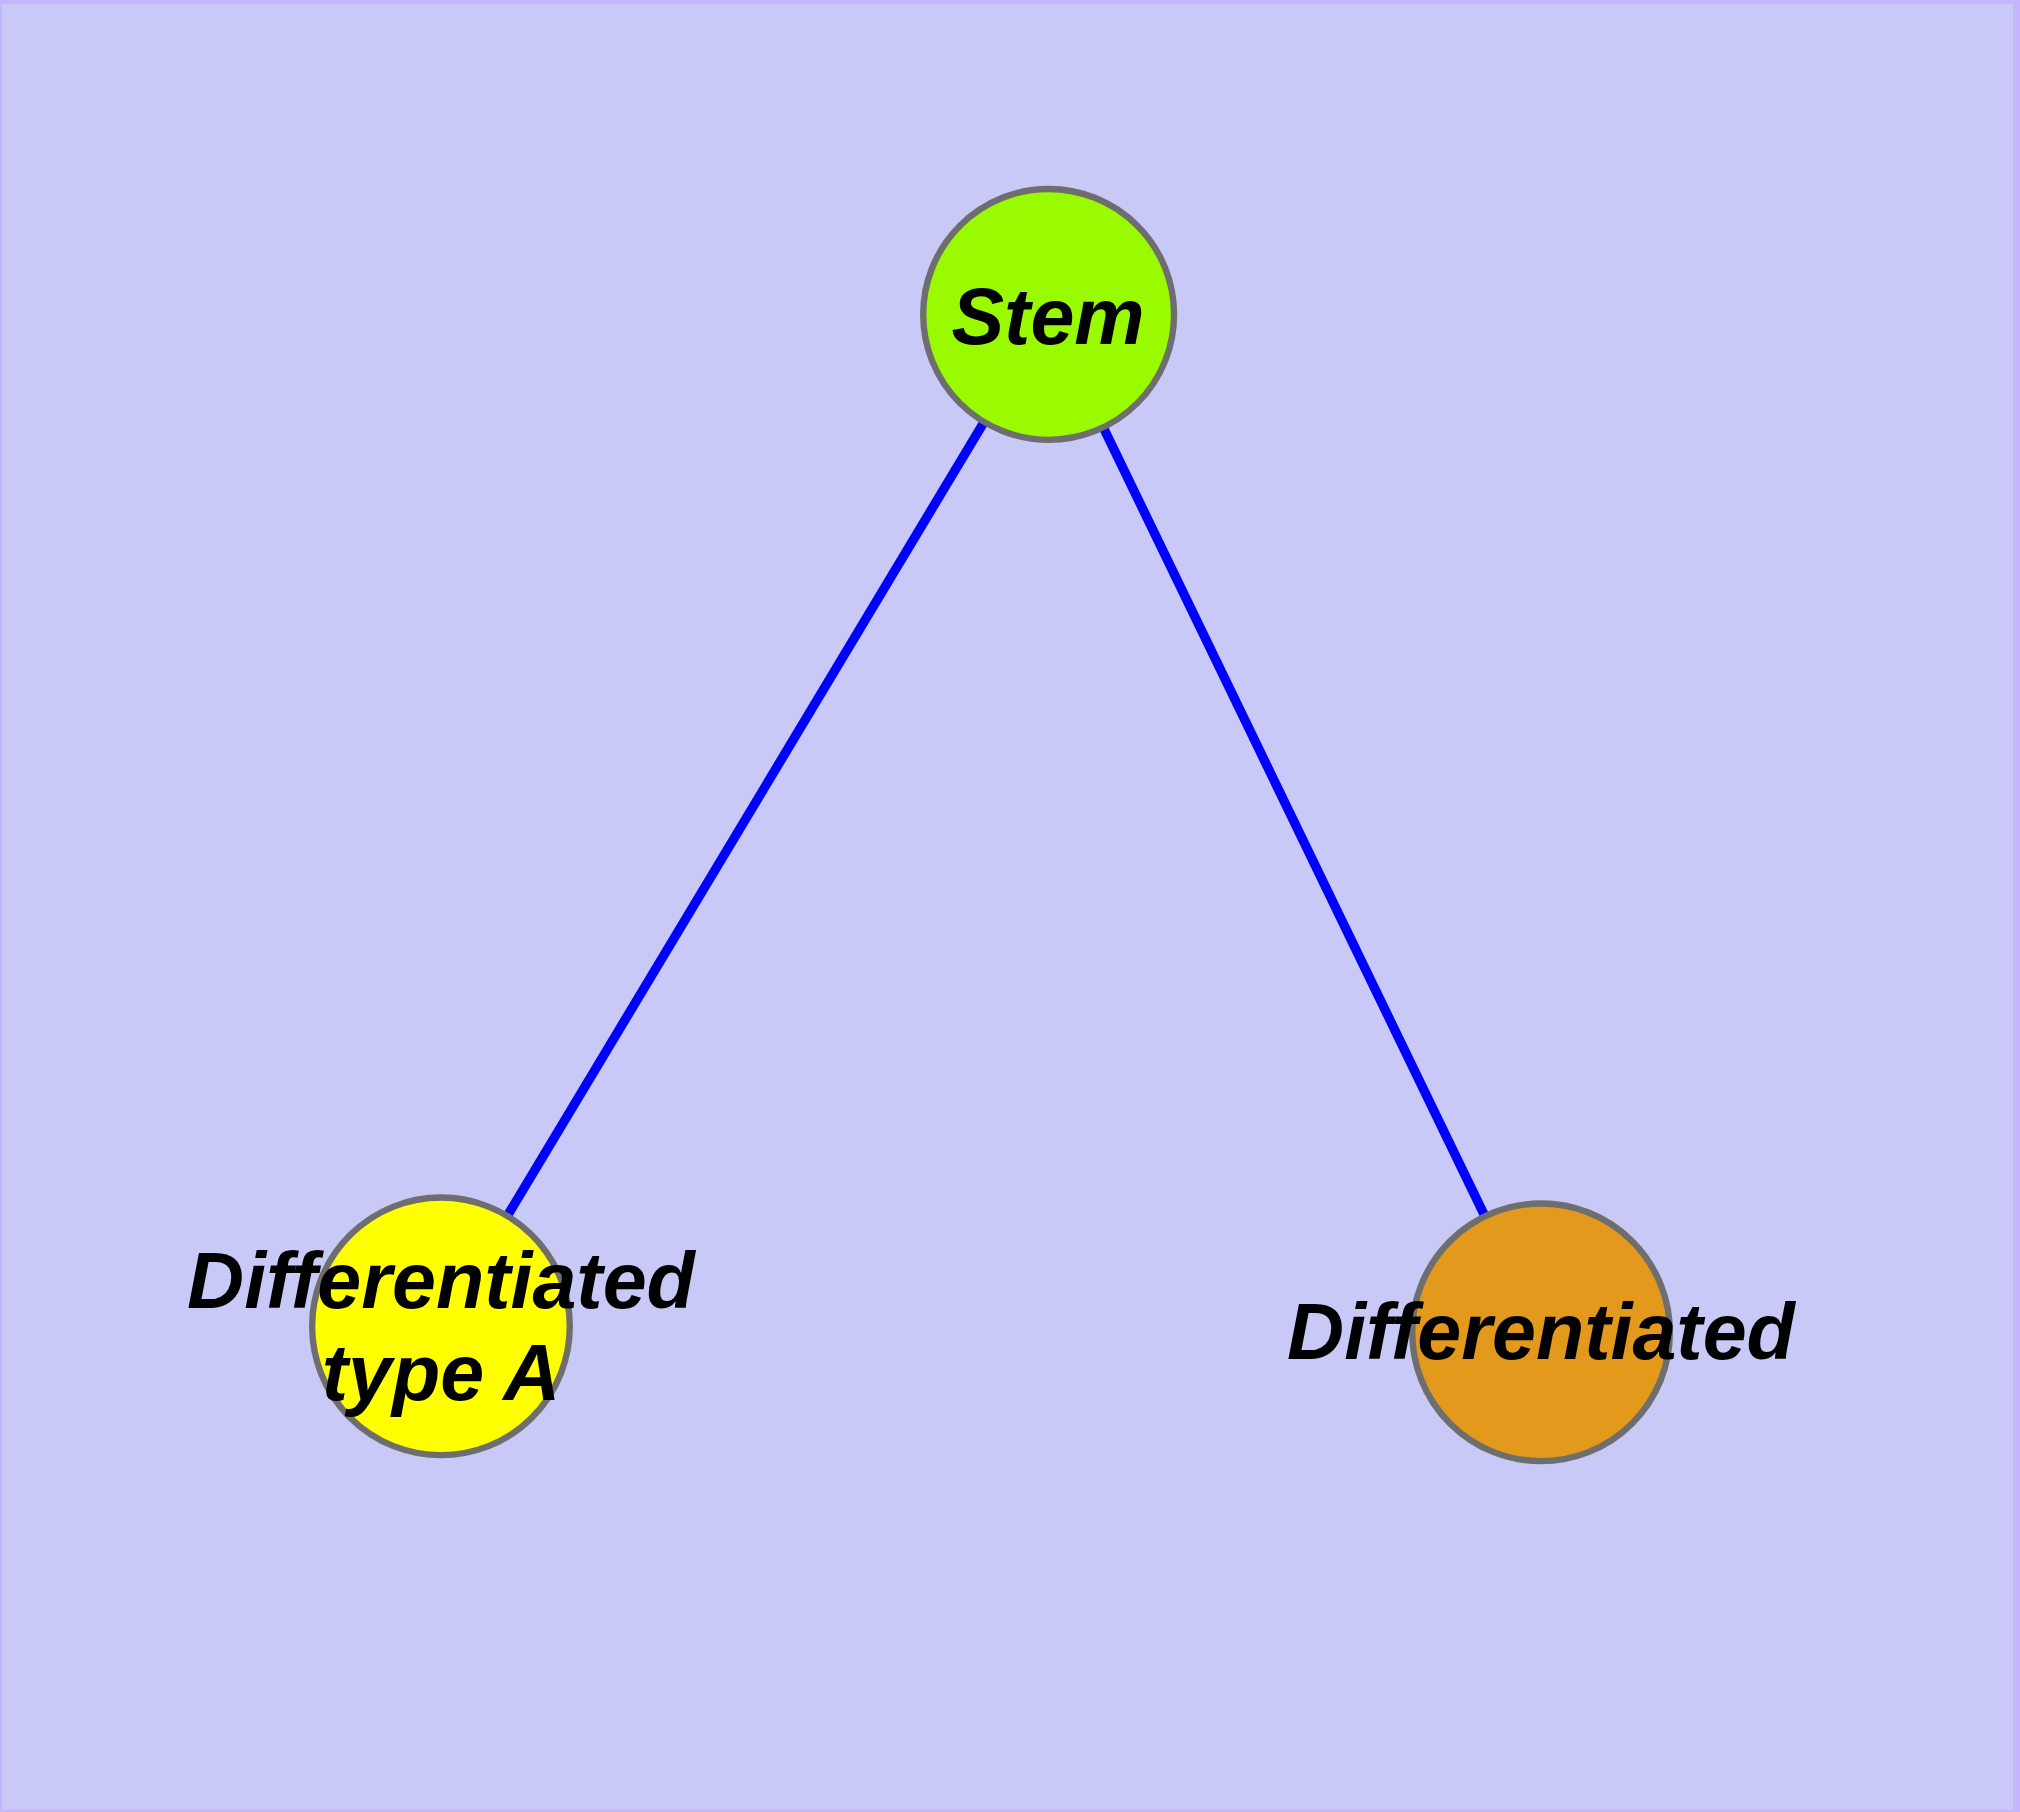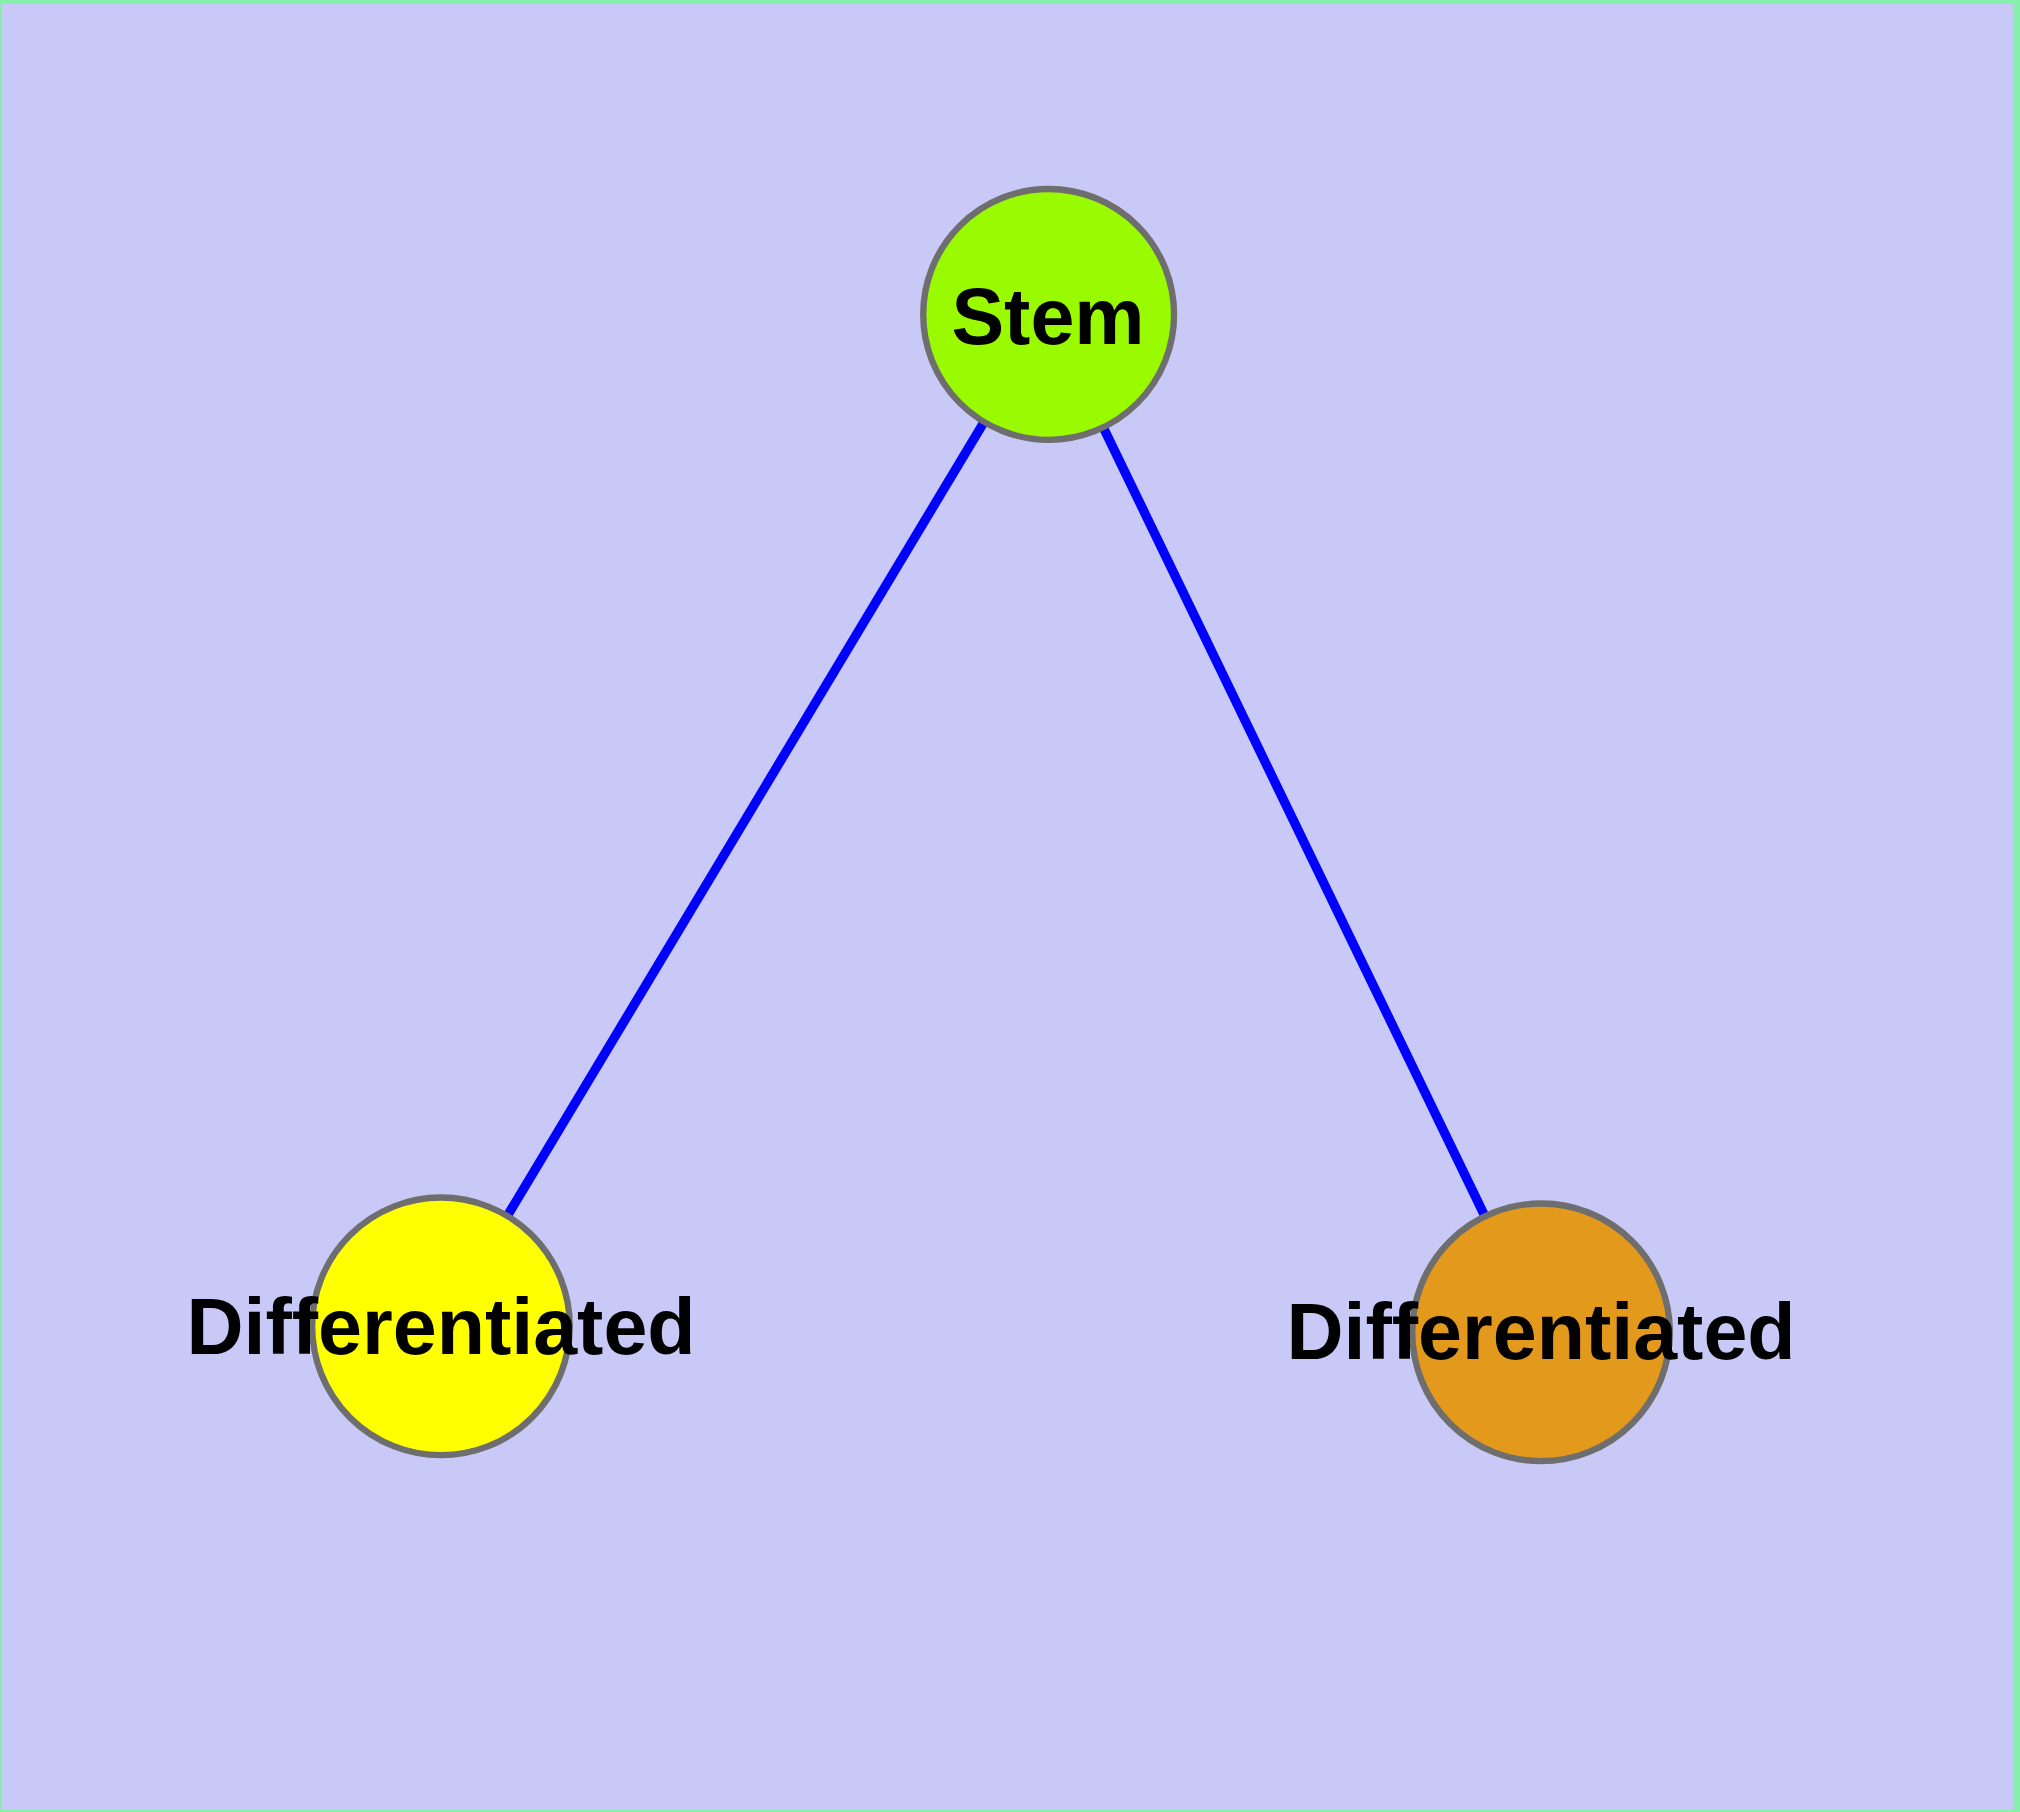--- a/index.html
+++ b/index.html
@@ -7,22 +7,23 @@
     padding: 0;
     width: 2021px;
     height: 1812px;
     background: #ffffff;
     font-family: "Liberation Sans", sans-serif;
   }
   .figure {
     position: relative;
     width: 2021px;
     height: 1812px;
-    background: #86efac;
+    background: #c4b5fd;
     overflow: hidden;
+    font-style: italic;
   }
   .plot-bg {
     position: absolute;
     left: 1.7px;
     top: 4.2px;
     right: 7.6px;
     bottom: 2.5px;
     background: #C9C9F7;
   }
   svg.graph {
@@ -58,19 +59,20 @@
     <circle cx="520" cy="1565" r="152" stroke="#6E6E6E" stroke-width="7.5" fill="#FFFF00"></circle>
     <circle cx="1818" cy="1572" r="152" stroke="#6E6E6E" stroke-width="7.5" fill="#E2991C"></circle>
   </svg>
 
   <div class="node-label" style="left:1048px; top:317px;">
     <div>Stem</div>
   </div>
 
   <div class="node-label" style="left:441px; top:1327px;">
     <div>Differentiated</div>
+    <div>type A</div>
   </div>
 
   <div class="node-label" style="left:1541px; top:1332px;">
     <div>Differentiated</div>
   </div>
 </div>
 
 
 </body></html>

